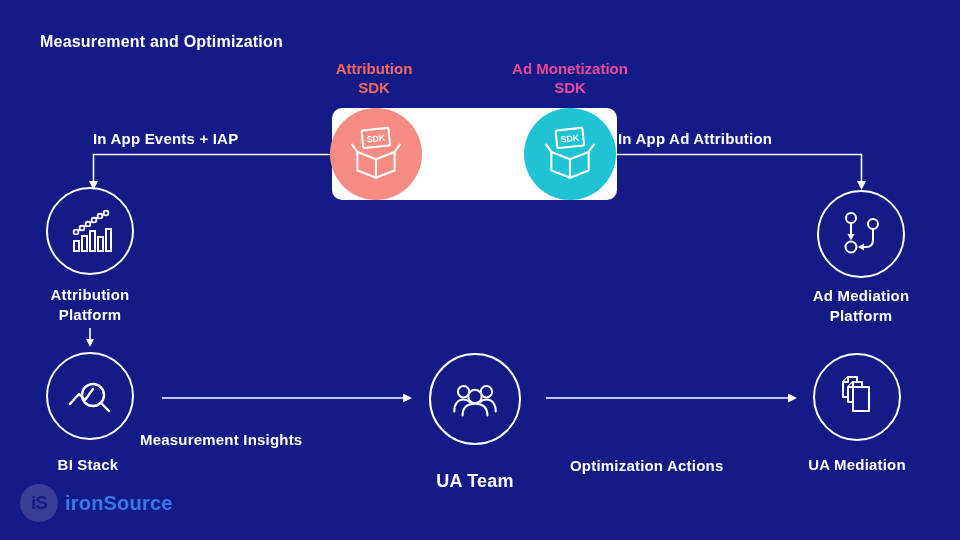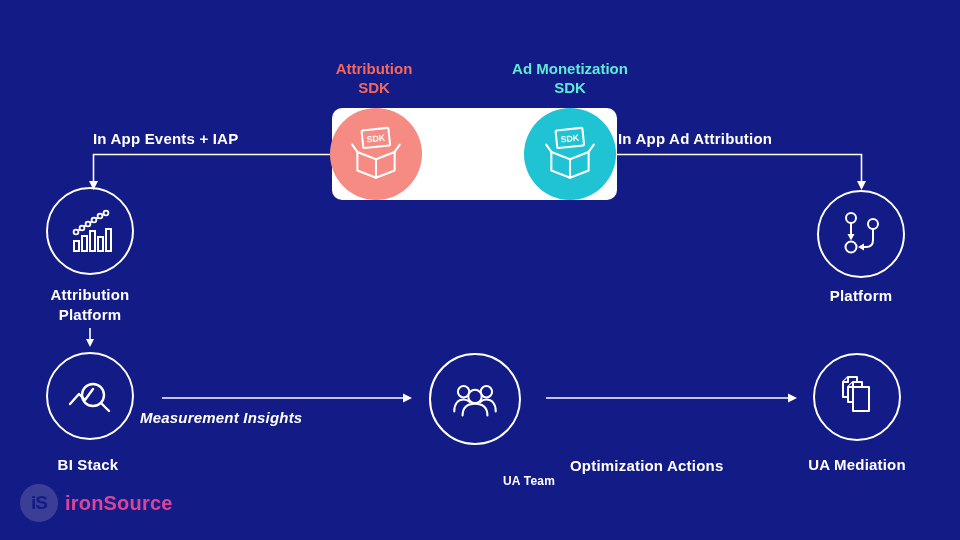--- a/index.html
+++ b/index.html
@@ -8,59 +8,59 @@
     background:#131b87;
     font-family:"Liberation Sans",sans-serif;
     color:#fff;
   }
   .abs{position:absolute;}
 
   .title{left:40px;top:33px;font-size:16px;font-weight:700;letter-spacing:.2px;}
 
   .sdk-badge{top:59px;font-size:15px;font-weight:700;line-height:19px;text-align:center;}
   .sdk-badge.attr{left:292px;width:164px;color:#f4685c;}
-  .sdk-badge.monet{left:482px;width:176px;color:#5eead4;}
+  .sdk-badge.monet{left:482px;width:176px;color:#ec4899;}
 
   .pill{left:332px;top:108px;width:285px;height:92px;background:#fff;border-radius:10px;z-index:1;}
   .game-label{left:422px;top:108px;width:102px;height:92px;z-index:3;
     display:flex;align-items:center;justify-content:center;
     color:#131b87;font-size:20px;font-weight:700;letter-spacing:.2px;}
   .sdk-circle{top:108px;width:92px;height:92px;border-radius:50%;z-index:2;
     display:flex;align-items:center;justify-content:center;}
   .sdk-circle.salmon{left:330px;background:#f58b82;}
   .sdk-circle.cyan{left:524px;background:#1fc3d4;}
 
   .flow-label{font-size:15px;font-weight:700;text-align:left;letter-spacing:.2px;}
   .fl-events{left:93px;top:130px;width:240px;}
   .fl-engage{left:618px;top:130px;width:226px;}
-  .fl-insights{left:140px;top:409px;width:240px;font-style:italic;}
+  .fl-insights{left:140px;top:431px;width:240px;}
   .fl-actions{left:570px;top:417px;width:240px;margin-top:40px;}
 
   .node-circle{border:2px solid #fff;border-radius:50%;box-sizing:border-box;
     display:flex;align-items:center;justify-content:center;background:transparent;}
   .nc-attrib{left:46px;top:187px;width:88px;height:88px;}
   .nc-mediation{left:817px;top:190px;width:88px;height:88px;}
   .nc-bi{left:46px;top:352px;width:88px;height:88px;}
   .nc-uateam{left:429px;top:353px;width:92px;height:92px;}
   .nc-uaplat{left:813px;top:353px;width:88px;height:88px;}
 
   .node-label{font-size:15px;font-weight:700;line-height:20px;text-align:center;letter-spacing:.2px;}
   .nl-attrib{left:10px;top:285px;width:160px;}
   .nl-mediation{left:771px;top:286px;width:180px;}
   .nl-bi{left:8px;top:455px;width:160px;}
-  .nl-uateam{left:395px;top:471px;width:160px;font-size:12px;text-align:right;}
+  .nl-uateam{left:395px;top:471px;width:160px;font-size:18px;}
   .nl-uaplat{left:777px;top:455px;width:160px;}
 
   .connectors{left:0;top:0;z-index:0;}
 
   .logo{left:20px;top:484px;display:flex;align-items:center;gap:7px;opacity:.92;}
   .logo-mark{width:38px;height:38px;border-radius:50%;background:#3e4299;
     display:flex;align-items:center;justify-content:center;
     color:#131b87;font-size:19px;font-weight:700;letter-spacing:-1px;}
-  .logo-text{color:#ec4899;font-size:20px;font-weight:700;letter-spacing:.2px;}
+  .logo-text{color:#3b82f6;font-size:20px;font-weight:700;letter-spacing:.2px;}
 </style>
 </head>
 <body>
 
 <div class="stage">
 
   <svg class="abs connectors" width="960" height="540" viewBox="0 0 960 540">
     <g stroke="#ffffff" stroke-width="1.6" fill="none">
       <path d="M330 154.5 H93.5 V182"></path>
       <path d="M616 154.5 H861.5 V182"></path>
@@ -70,20 +70,21 @@
     </g>
     <g fill="#ffffff" stroke="none">
       <polygon points="89,181 98,181 93.5,190"></polygon>
       <polygon points="857,181 866,181 861.5,190"></polygon>
       <polygon points="86,339 94,339 90,347"></polygon>
       <polygon points="403,393.5 403,402.5 412,398"></polygon>
       <polygon points="788,393.5 788,402.5 797,398"></polygon>
     </g>
   </svg>
 
+  <div class="abs title">Measurement and Optimization</div>
 
   <div class="abs sdk-badge attr">
     <div>Attribution</div>
     <div>SDK</div>
   </div>
   <div class="abs sdk-badge monet">
     <div>Ad Monetization</div>
     <div>SDK</div>
   </div>
 
@@ -160,20 +161,21 @@
         <circle cx="40" cy="18" r="5"></circle>
         <path d="M40 23.5 L40 34 Q40 41 33 41 L30 41"></path>
       </g>
       <g fill="#fff" stroke="none">
         <polygon points="14.5,28 21.5,28 18,34.5"></polygon>
         <polygon points="31,37.5 31,44.5 25,41"></polygon>
       </g>
     </svg>
   </div>
   <div class="abs node-label nl-mediation">
+    <div>Ad Mediation</div>
     <div>Platform</div>
   </div>
 
   <div class="abs node-circle nc-bi">
     <svg width="56" height="56" viewBox="0 0 56 56">
       <g fill="none" stroke="#fff" stroke-width="2.4" stroke-linecap="round" stroke-linejoin="round">
         <polyline points="8,36 17,26 23,32 31,21"></polyline>
         <circle cx="31" cy="27" r="11"></circle>
         <line x1="39.5" y1="35.5" x2="47" y2="43"></line>
       </g>

